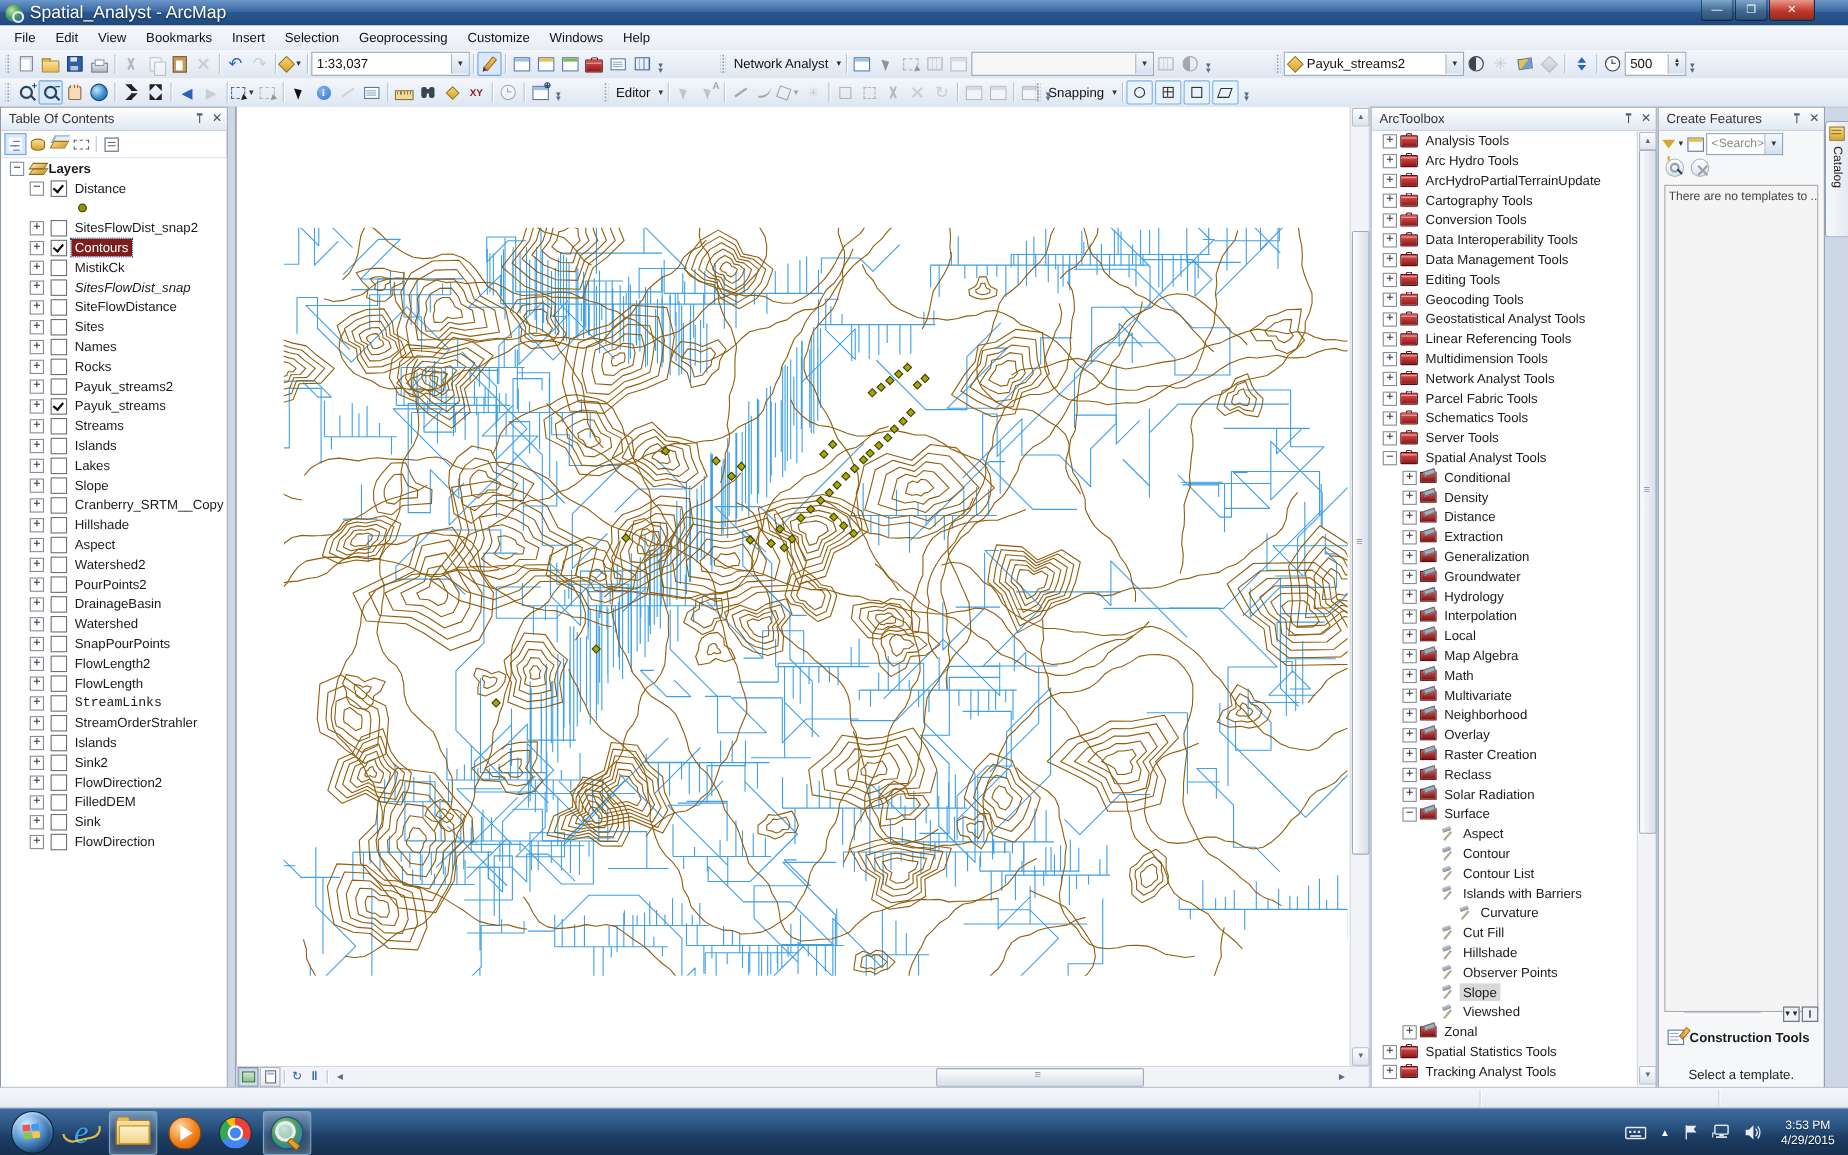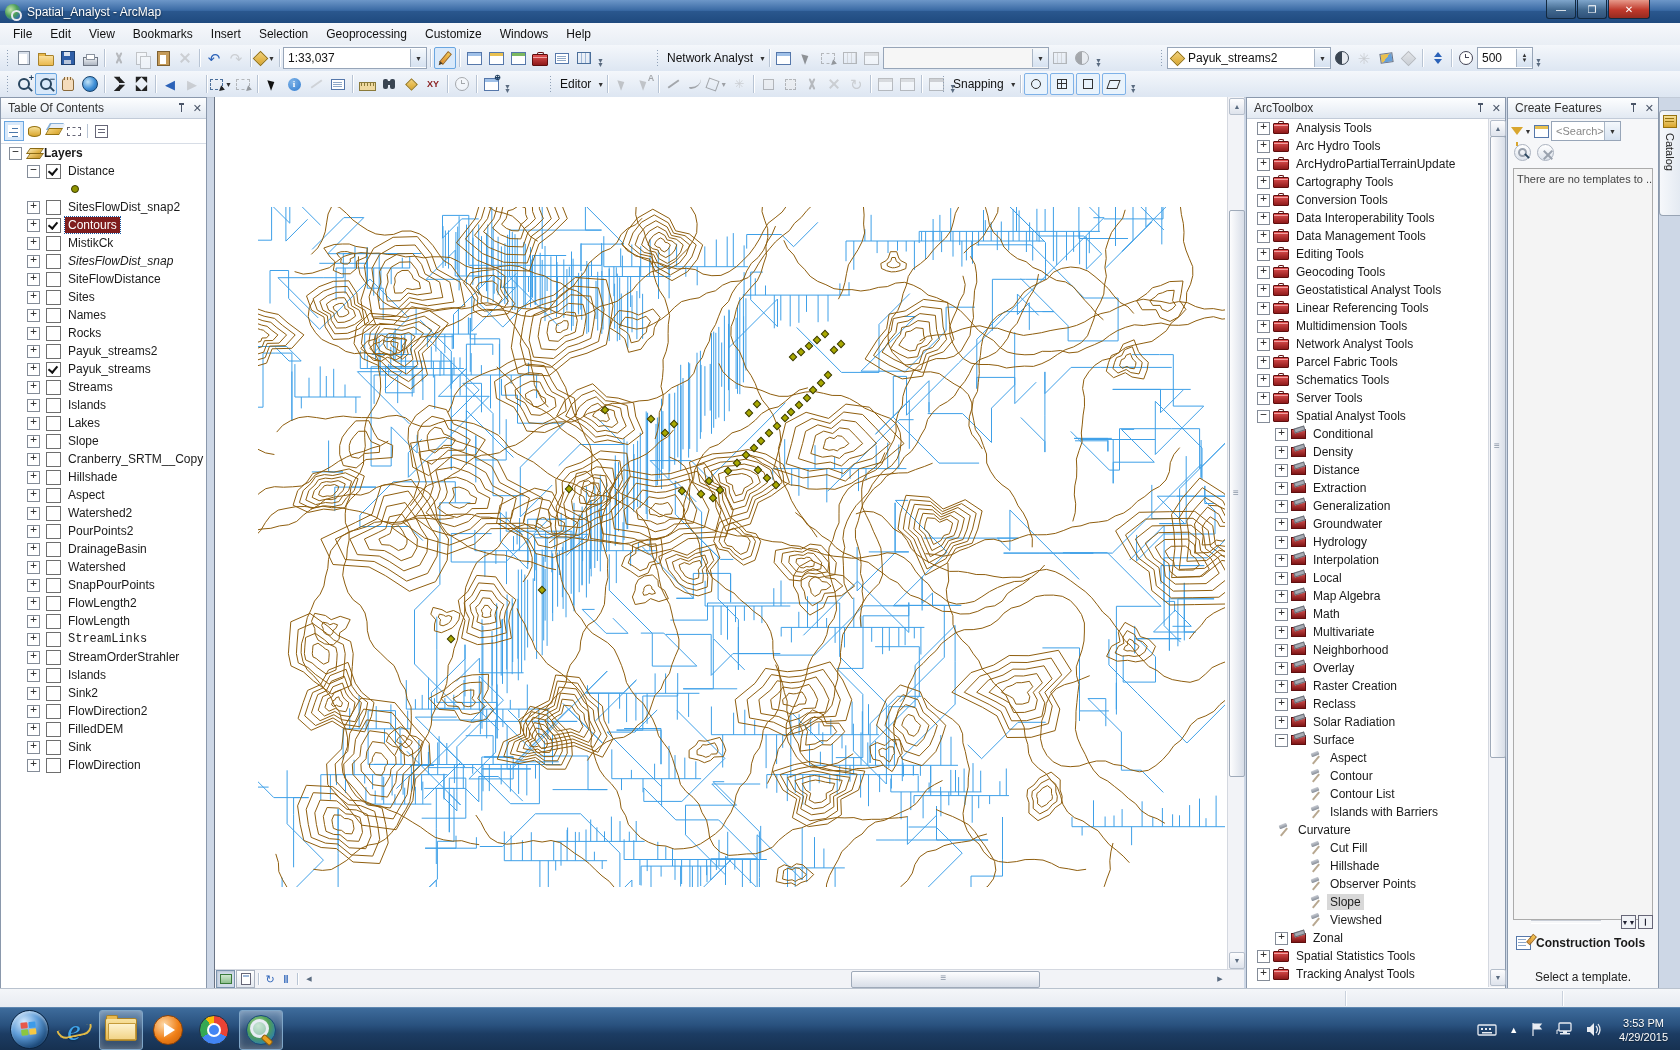--- a/index.html
+++ b/index.html
@@ -4,21 +4,21 @@
 <style>
   html,body{margin:0;padding:0;background:#222;}
   .stage{position:relative;width:1680px;height:1050px;overflow:hidden;background:#CDD7E6;
          font-family:"Liberation Sans",sans-serif;font-size:12px;color:#1a1a1a;
          -webkit-font-smoothing:antialiased;}
 
   
   .titlebar{position:absolute;left:0;top:0;width:1680px;height:23px;
     background:linear-gradient(#6D97C8 0%,#3A6AA4 45%,#2A578E 50%,#1F4A7E 100%);
     border-bottom:1px solid #15355C;display:flex;align-items:center;}
-  .titlebar .apptitle{color:#fff;text-shadow:0 1px 2px #123;margin-left:6px;font-size:12px;}
+  .titlebar .apptitle{color:#fff;text-shadow:0 1px 2px #123;margin-left:6px;font-size:16px;}
   .appicon{width:16px;height:16px;margin-left:5px;position:relative;border-radius:50%;
     background:radial-gradient(circle at 35% 35%,#BEE6A8,#4E9E58 45%,#2C6CB0 80%);}
   .appicon::after{content:"";position:absolute;right:-1px;bottom:-1px;width:7px;height:7px;
     border:2px solid #E8E8F0;border-radius:50%;}
   .winbtns{position:absolute;right:30px;top:0;display:flex;}
   .winbtn{width:28px;height:18px;border:1px solid #12293F;border-top:none;
     background:linear-gradient(#7FA6CC,#41688E 55%,#2E517A);color:#fff;font-size:10px;
     display:flex;align-items:center;justify-content:center;border-radius:0 0 3px 3px;margin-left:1px;}
   .winbtn.close{width:40px;background:linear-gradient(#E79A8B,#C0392B 55%,#952B20);}
 
@@ -1539,21 +1539,21 @@
           <span class="lbl">Contour</span>
         </div>
         <div class="tbx-row" style="padding-left: 60px;">
           <span class="tbxi-tool"></span>
           <span class="lbl">Contour List</span>
         </div>
         <div class="tbx-row" style="padding-left: 60px;">
           <span class="tbxi-tool"></span>
           <span class="lbl">Islands with Barriers</span>
         </div>
-        <div class="tbx-row" style="padding-left: 28px;">
+        <div class="tbx-row" style="padding-left: 76px;">
           <span class="tbxi-tool"></span>
           <span class="lbl">Curvature</span>
         </div>
         <div class="tbx-row" style="padding-left: 60px;">
           <span class="tbxi-tool"></span>
           <span class="lbl">Cut Fill</span>
         </div>
         <div class="tbx-row" style="padding-left: 60px;">
           <span class="tbxi-tool"></span>
           <span class="lbl">Hillshade</span>

